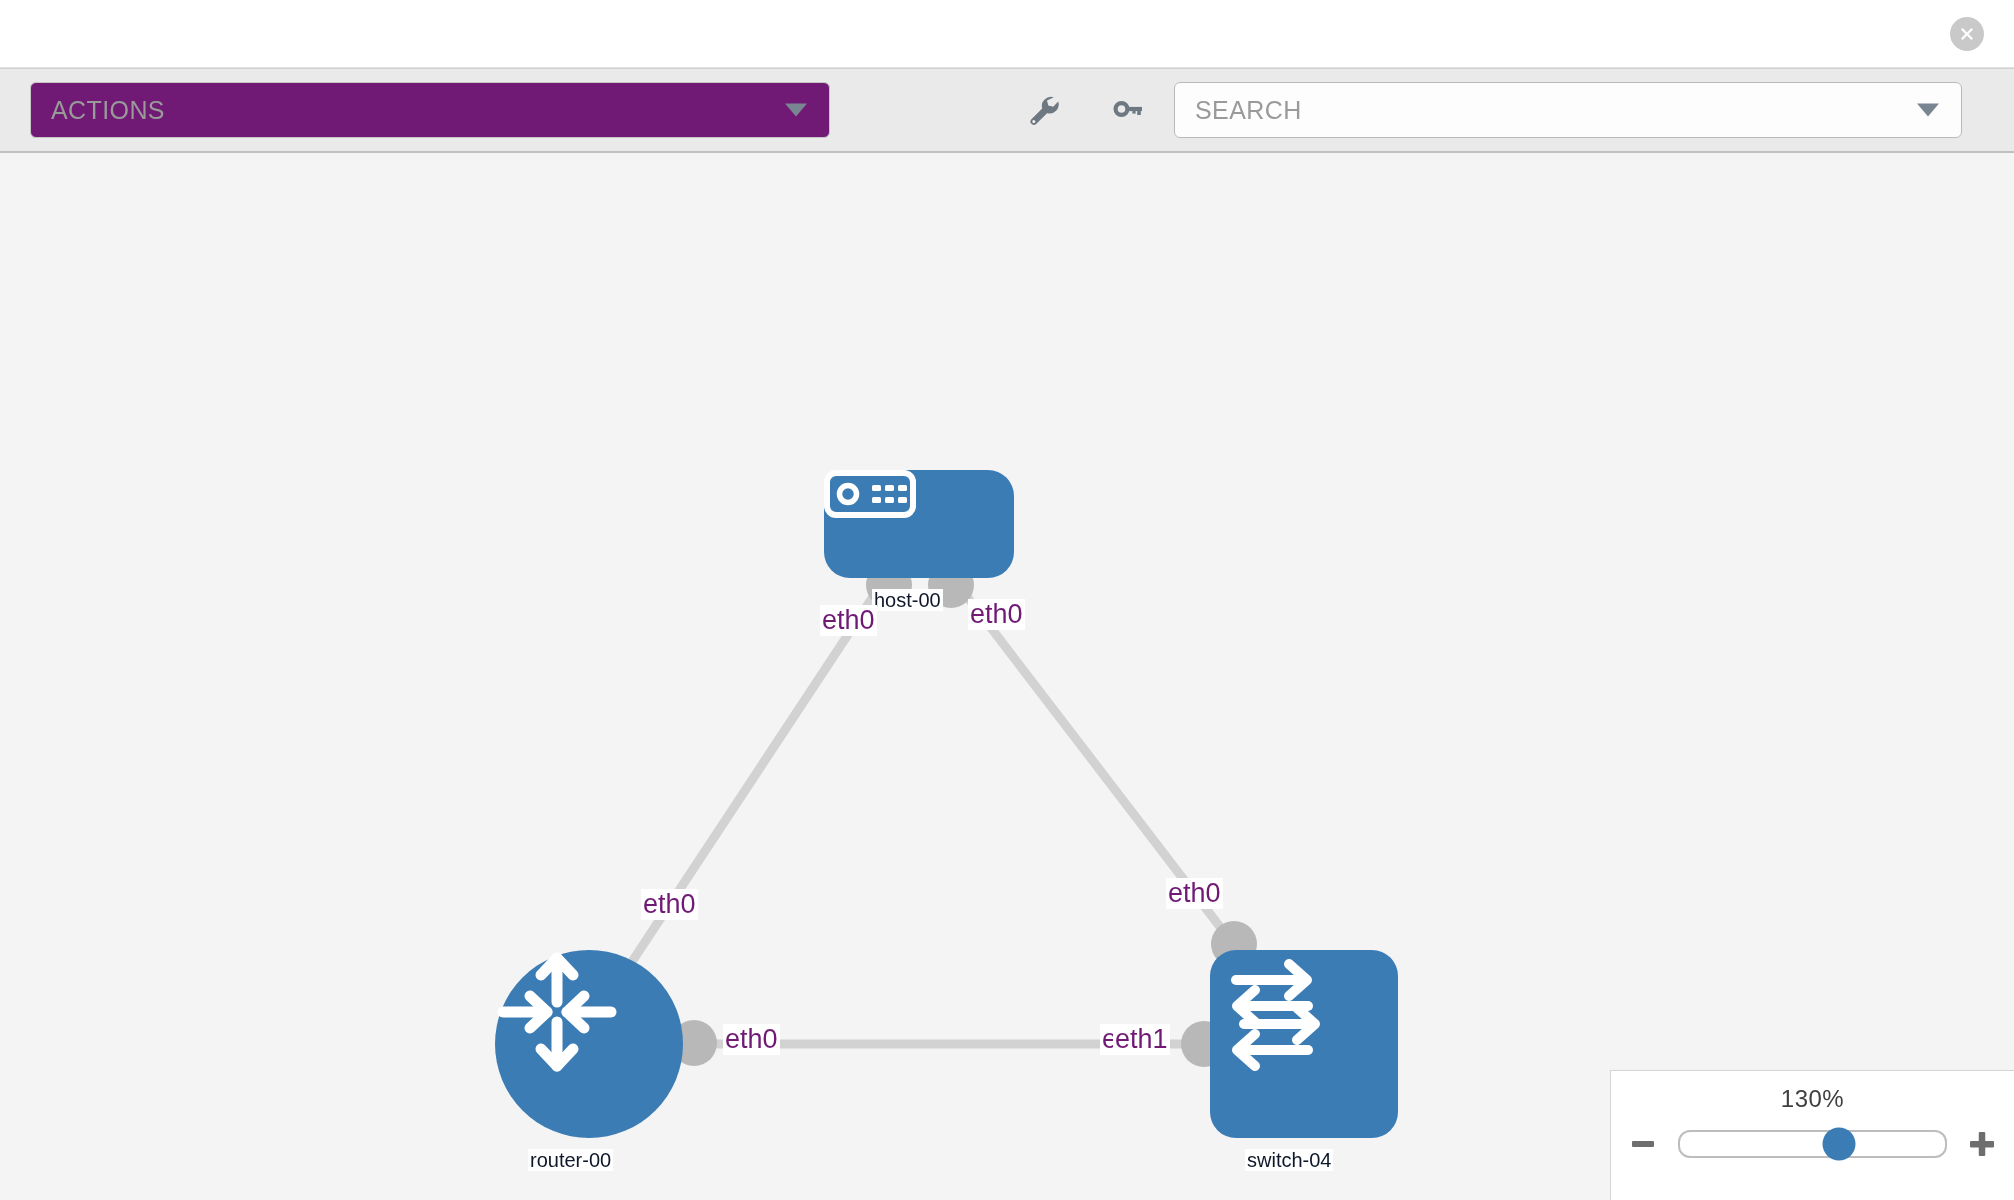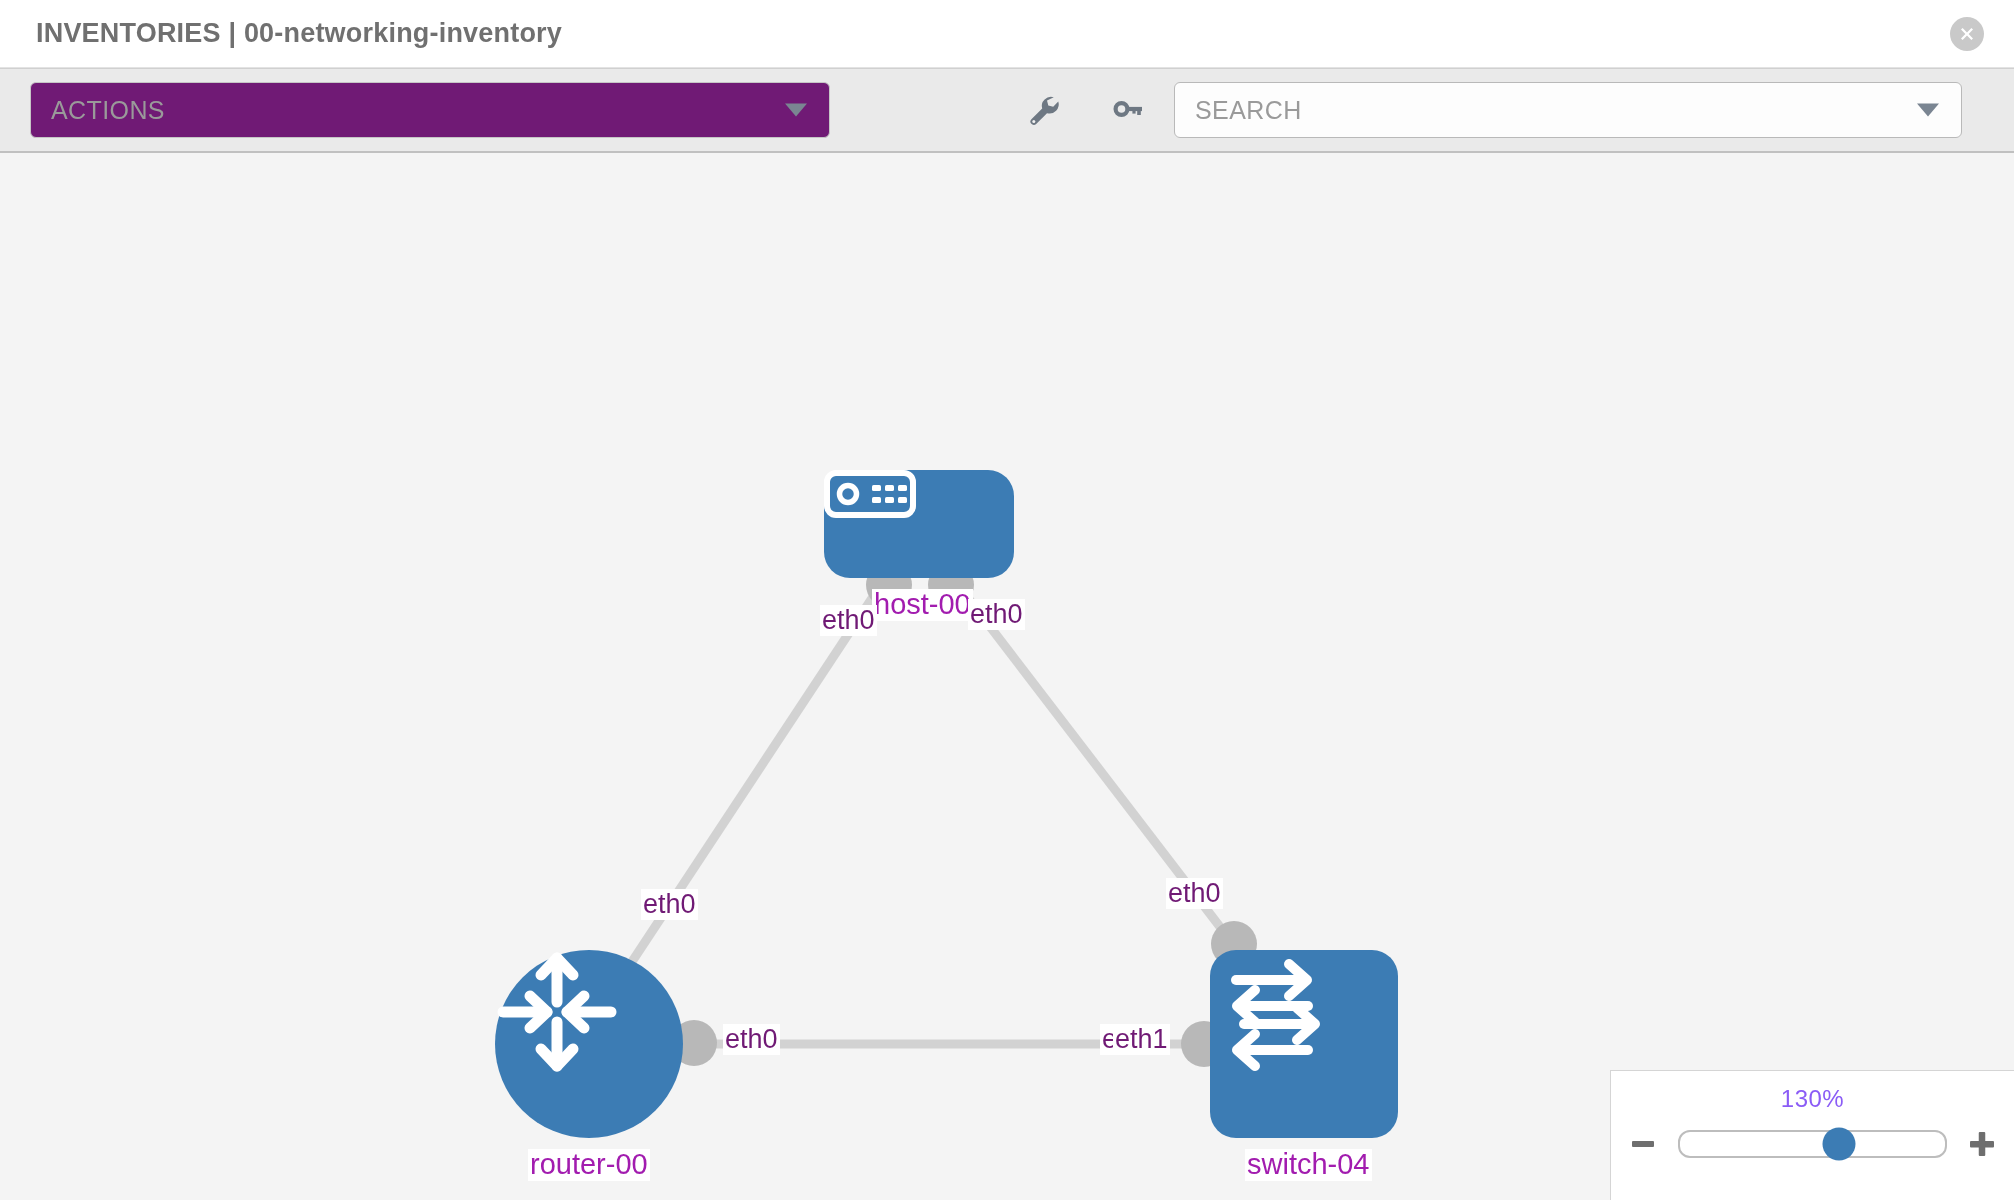--- a/index.html
+++ b/index.html
@@ -174,22 +174,22 @@
     border-radius: 50%;
   }
   .node-switch {
     left: 1210px; top: 797px;
     width: 188px; height: 188px;
     border-radius: 26px;
   }
 
   .node-label {
     position: absolute;
-    font-size: 29px;
-    color: #a21caf;
+    font-size: 20px;
+    color: #0f172a;
     background: #ffffff;
     white-space: nowrap;
     padding: 0 2px;
     line-height: 1.1;
   }
   .port-label {
     position: absolute;
     font-size: 27px;
     color: #701a75;
     background: #ffffff;
@@ -206,21 +206,21 @@
     width: 404px;
     height: 130px;
     background: #ffffff;
     border-left: 1px solid #d5d5d5;
     border-top: 1px solid #d5d5d5;
     box-sizing: border-box;
   }
   .zoom-value {
     text-align: center;
     font-size: 24px;
-    color: #8b5cf6;
+    color: #404040;
     margin-top: 14px;
     letter-spacing: 0.5px;
   }
   .zoom-row {
     display: flex;
     align-items: center;
     justify-content: center;
     gap: 18px;
     margin-top: 14px;
   }
@@ -253,21 +253,20 @@
     background: #3c7cb4;
     cursor: grab;
   }
 </style>
 </head>
 <body>
 
 <div class="app">
 
   <div class="header">
-    <div class="page-title">INVENTORIES | 00-networking-inventory</div>
     <div class="close-btn">
       <svg width="20" height="20" viewBox="0 0 20 20" aria-hidden="true">
         <path d="M5.6 4.0 L10 8.4 L14.4 4.0 L16 5.6 L11.6 10 L16 14.4 L14.4 16 L10 11.6 L5.6 16 L4 14.4 L8.4 10 L4 5.6 Z" fill="#ffffff"></path>
       </svg>
     </div>
   </div>
 
   <div class="toolbar">
 
     <div class="select-box">

